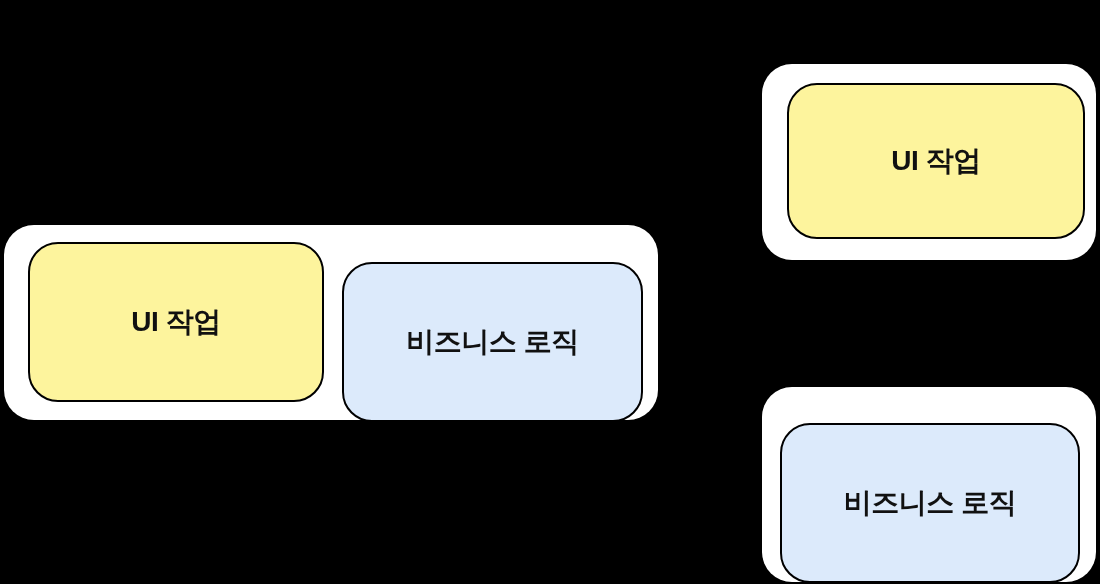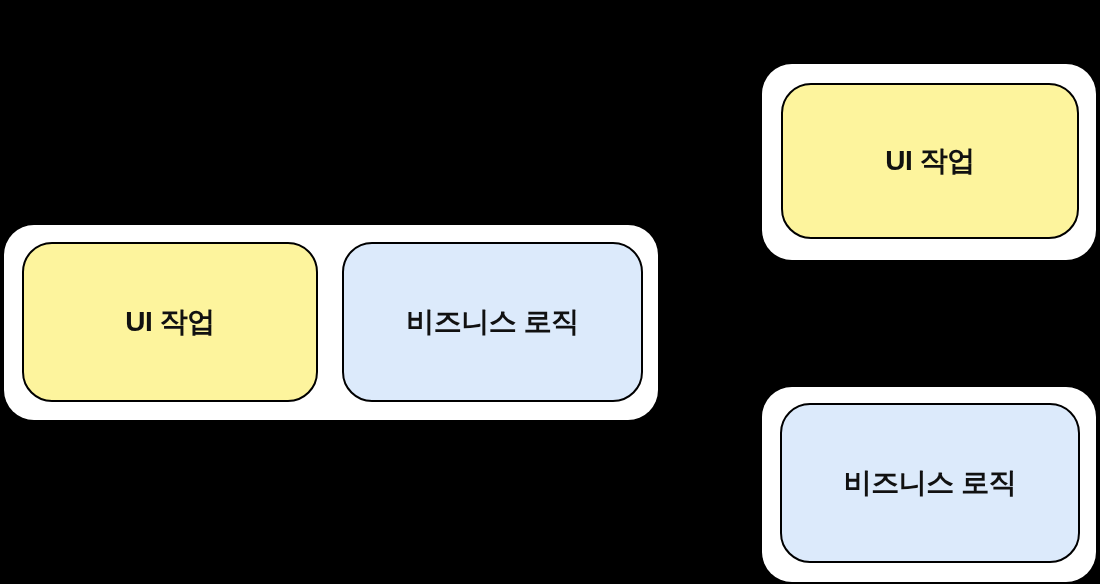--- a/index.html
+++ b/index.html
@@ -30,22 +30,22 @@
     border-radius: 30px;
   }
   .box {
     position: absolute;
     border: 2.5px solid var(--border);
     border-radius: 30px;
     display: flex;
     align-items: center;
     justify-content: center;
   }
-  .box.ui    { background: var(--ui-fill); }
-  .box.logic { background: var(--logic-fill); }
+  .box.ui    { background: var(--ui-fill); margin-left: 6px; }
+  .box.logic { background: var(--logic-fill); margin-top: 20px; }
   .box-label {
     font-size: 28px;
     font-weight: 700;
     color: var(--text);
     letter-spacing: -0.5px;
     white-space: nowrap;
   }
 
   
   .left-group       { left: 4px;   top: 225px; width: 654px; height: 195px; }

